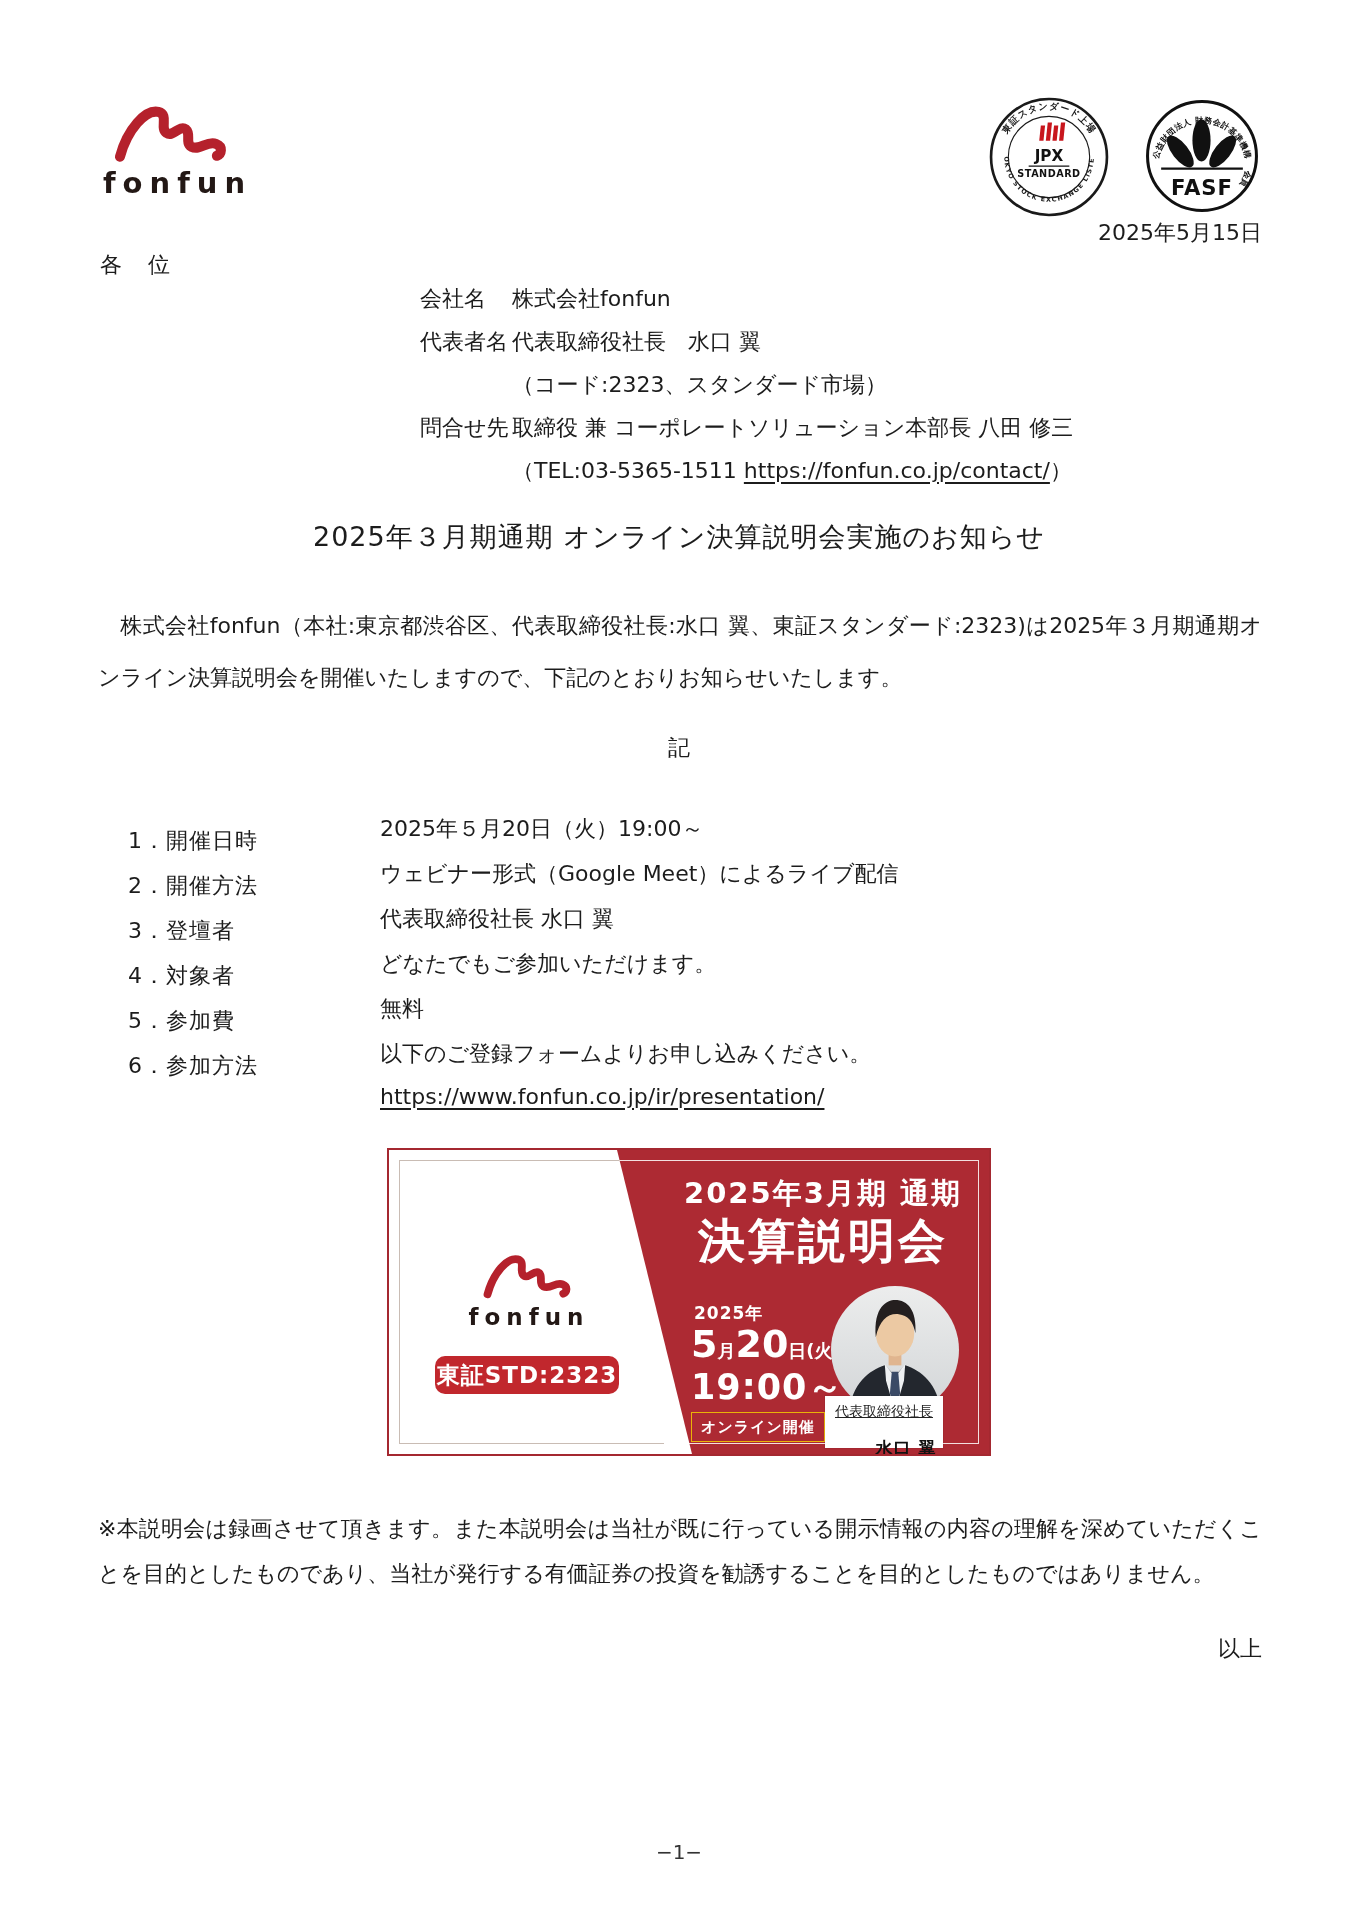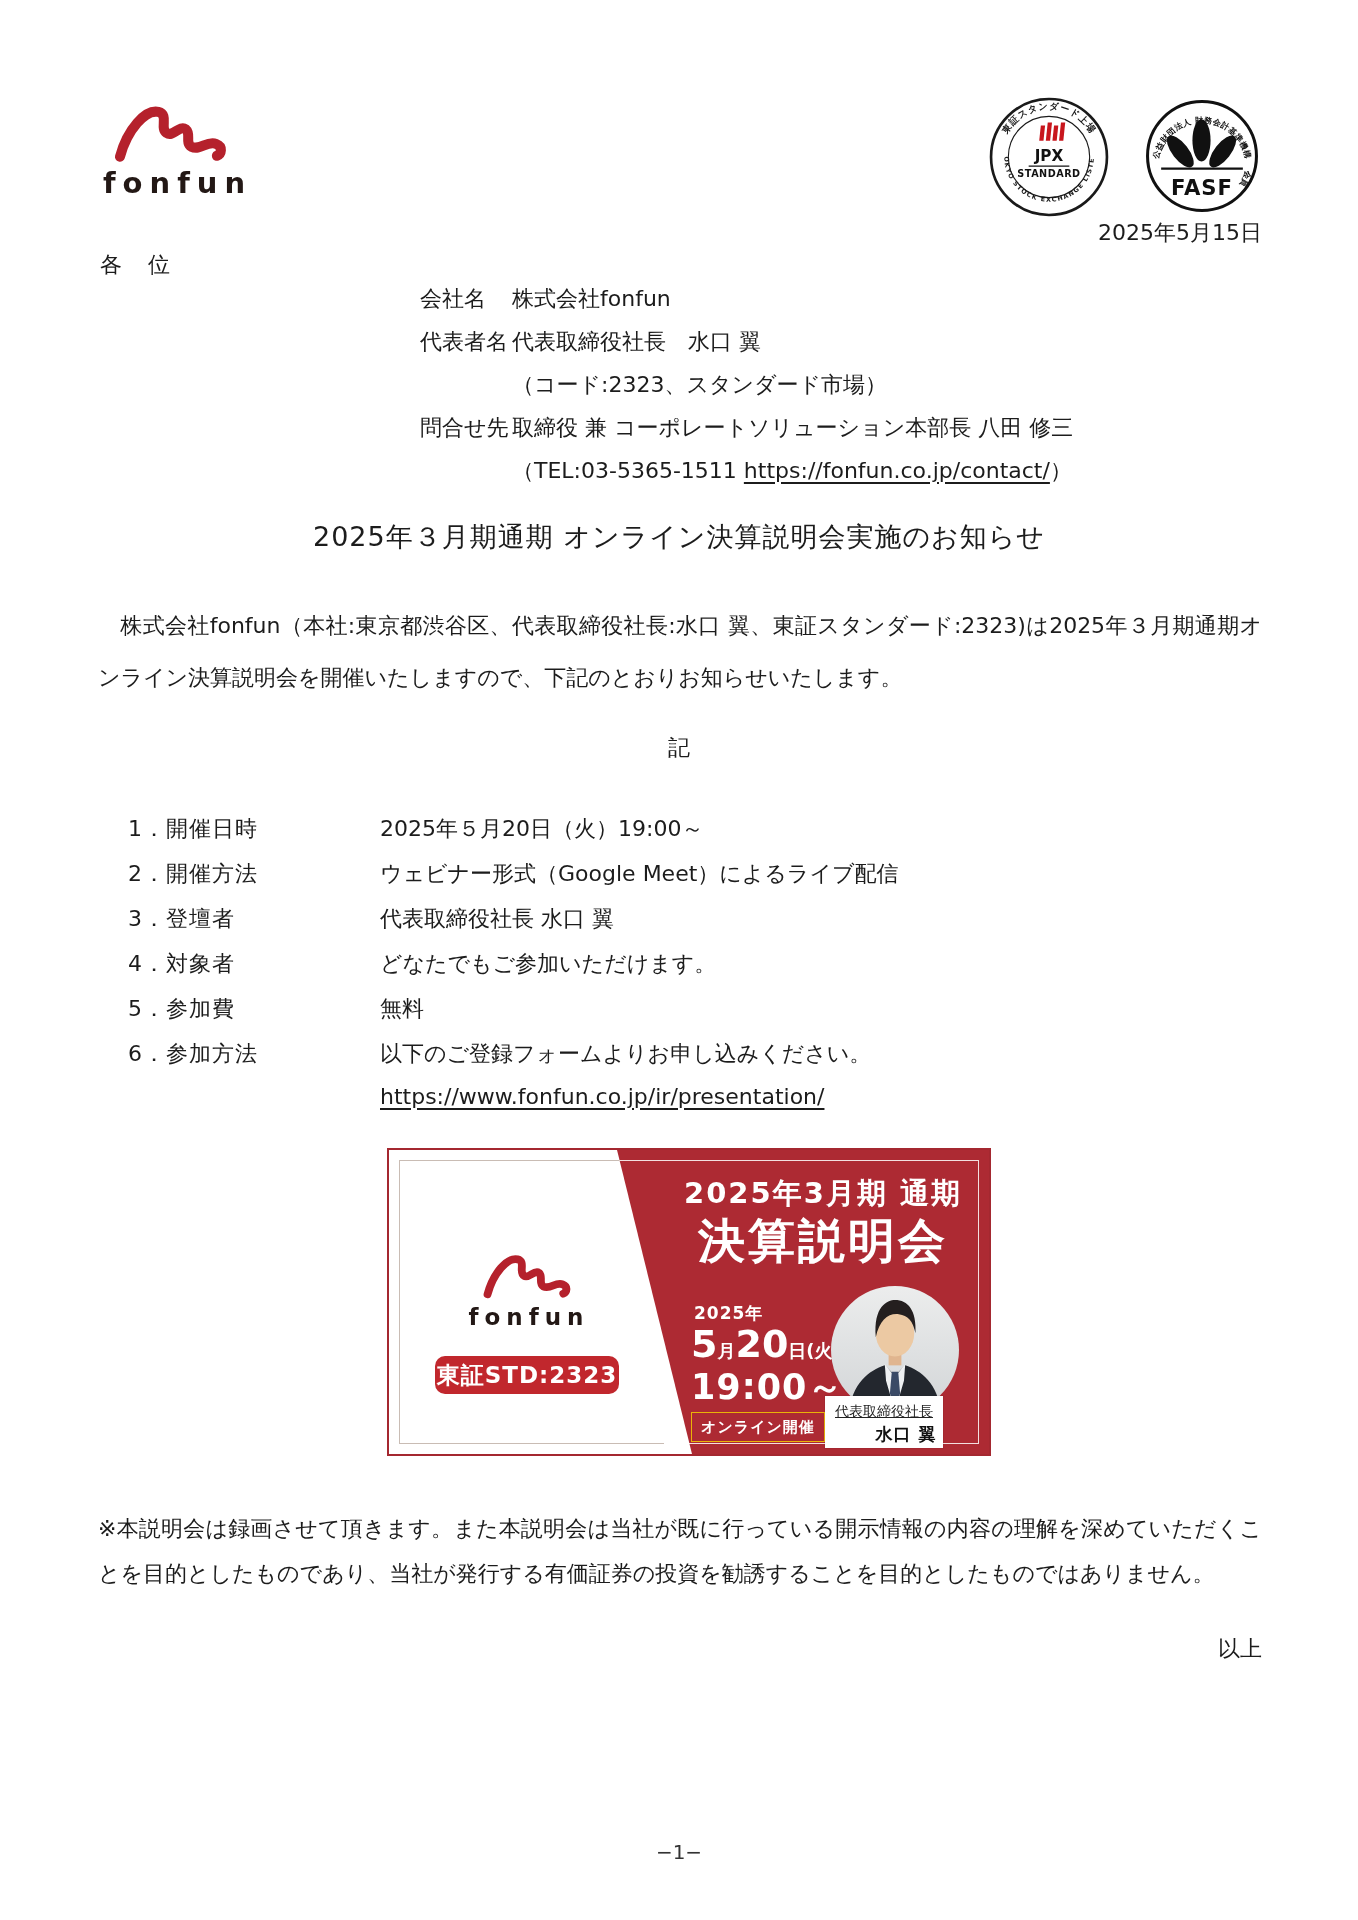--- a/index.html
+++ b/index.html
@@ -24,21 +24,21 @@
   .cinfo-value{white-space:nowrap;}
 
   
   .doc-title{left:0;top:520px;width:1358px;text-align:center;font-size:27px;line-height:34px;letter-spacing:1px;}
   .intro{left:98px;top:600px;width:1164px;font-size:22px;line-height:52px;text-align:justify;}
   .record-marker{left:0;top:733px;width:1358px;text-align:center;}
 
   
   .details{left:128px;top:814px;}
   .detail-row{display:flex;height:45px;}
-  .detail-label{width:252px;flex:none;letter-spacing:1px;}
+  .detail-label{width:252px;flex:none;letter-spacing:1px;margin-top:12px;}
   .url-row{left:380px;top:1082px;}
 
   
   .banner{left:387px;top:1148px;width:604px;height:308px;background:#ad2a33;border:2px solid #a42830;box-sizing:border-box;overflow:hidden;}
   .banner-red-frame{position:absolute;left:10px;top:10px;right:10px;bottom:10px;border:1px solid rgba(255,255,255,.85);}
   .banner-white{position:absolute;left:0;top:0;width:100%;height:100%;background:#ffffff;
     -webkit-clip-path:polygon(0 0,38% 0,50.5% 100%,0 100%);clip-path:polygon(0 0,38% 0,50.5% 100%,0 100%);}
   .banner-white-frame{position:absolute;left:10px;top:10px;bottom:10px;width:44%;border:1px solid #c9bcb4;border-right:none;}
   .banner-logo{position:absolute;left:55px;top:100px;width:170px;text-align:center;}
   .banner-logo-word{font-size:23px;font-weight:bold;letter-spacing:6px;color:#231815;margin-top:0px;}
@@ -51,21 +51,21 @@
   .banner-date .big{font-size:38px;}
   .banner-date .small{font-size:18px;}
   .banner-time{position:absolute;left:302px;top:214px;color:#ffffff;font-size:35px;font-weight:bold;letter-spacing:1px;}
   .banner-online{position:absolute;left:302px;top:262px;width:132px;height:28px;border:1px solid #eab308;color:#ffffff;
     font-size:15px;font-weight:bold;display:flex;align-items:center;justify-content:center;letter-spacing:1px;}
   .banner-photo{position:absolute;left:442px;top:136px;width:128px;height:128px;border-radius:50%;
     background:linear-gradient(180deg,#eceded 0%,#d2d5d7 100%);overflow:hidden;}
   .banner-namecard{position:absolute;left:436px;top:246px;width:118px;height:52px;background:#ffffff;text-align:center;
     box-shadow:0 0 0 1px rgba(0,0,0,0.05);}
   .banner-namecard .role{font-size:14px;color:#222;margin-top:7px;text-decoration:underline;}
-  .banner-namecard .name{font-size:17px;font-weight:bold;color:#111;margin-top:2px;letter-spacing:1px;padding-left:44px;}
+  .banner-namecard .name{font-size:17px;font-weight:bold;color:#111;margin-top:16px;letter-spacing:1px;padding-left:44px;}
 
   
   .disclaimer{left:98px;top:1506px;width:1164px;font-size:22px;line-height:45px;text-align:justify;}
   .closing{top:1634px;right:96px;}
   .page-number{left:0;top:1840px;width:1358px;text-align:center;font-size:20px;color:#333;}
 </style>
 </head>
 <body>
 
 <div class="page">

